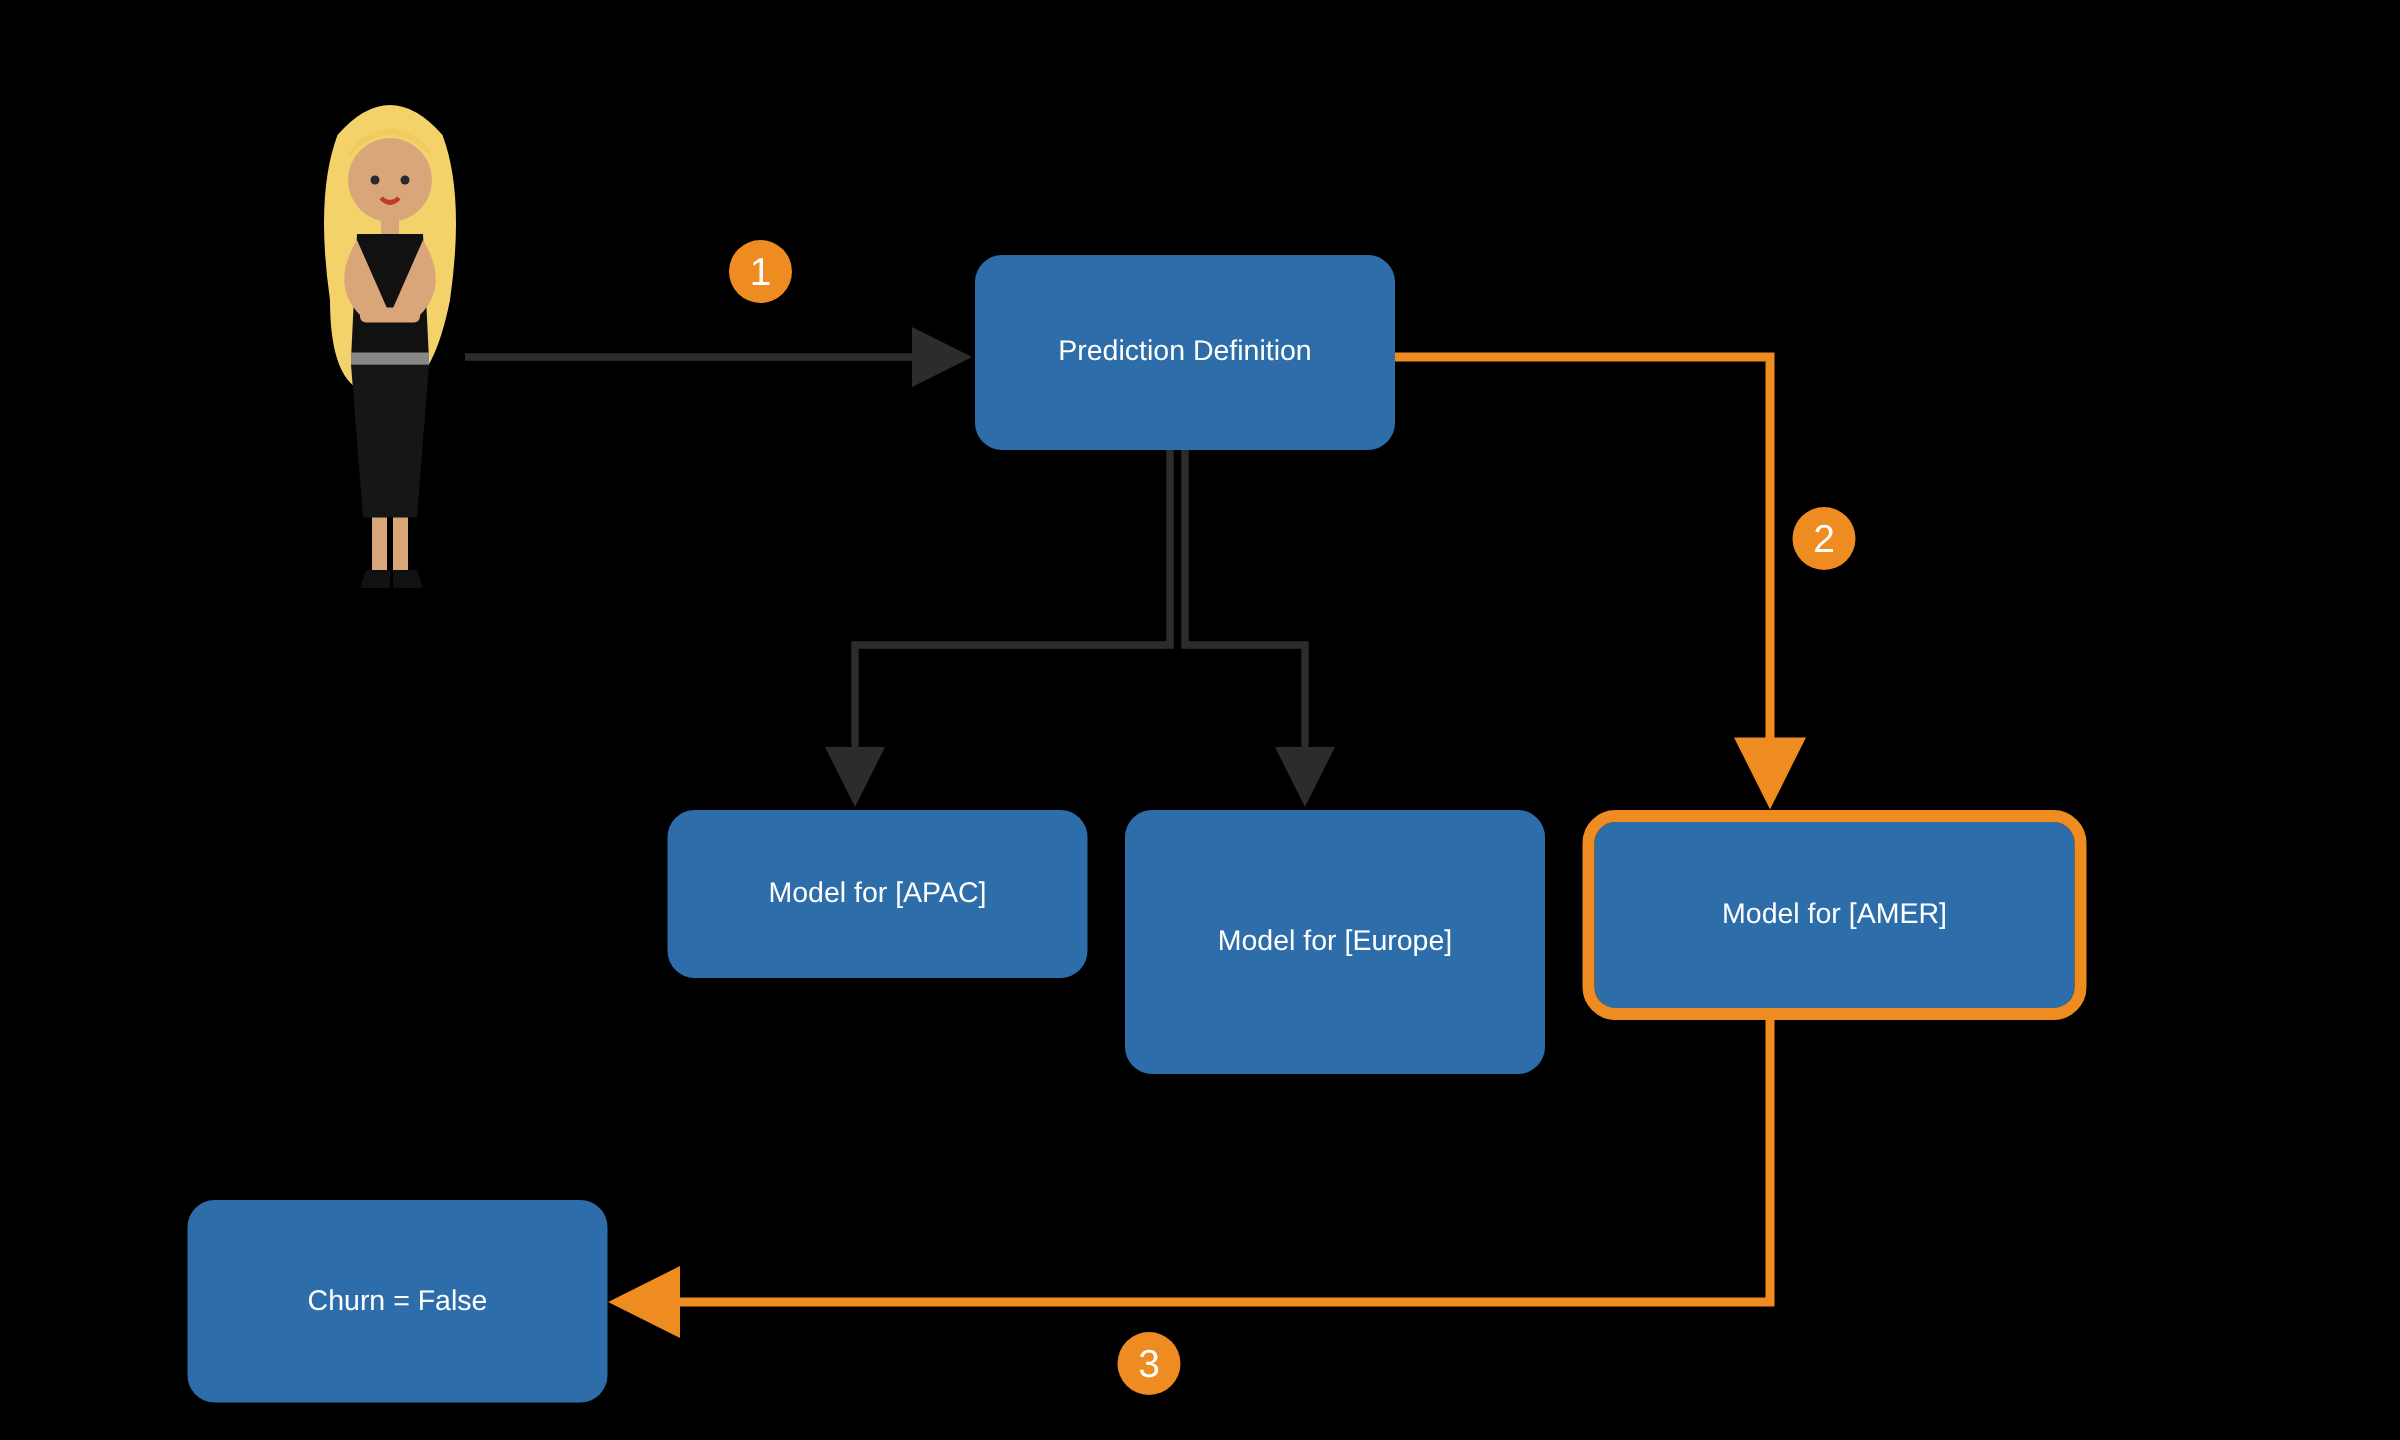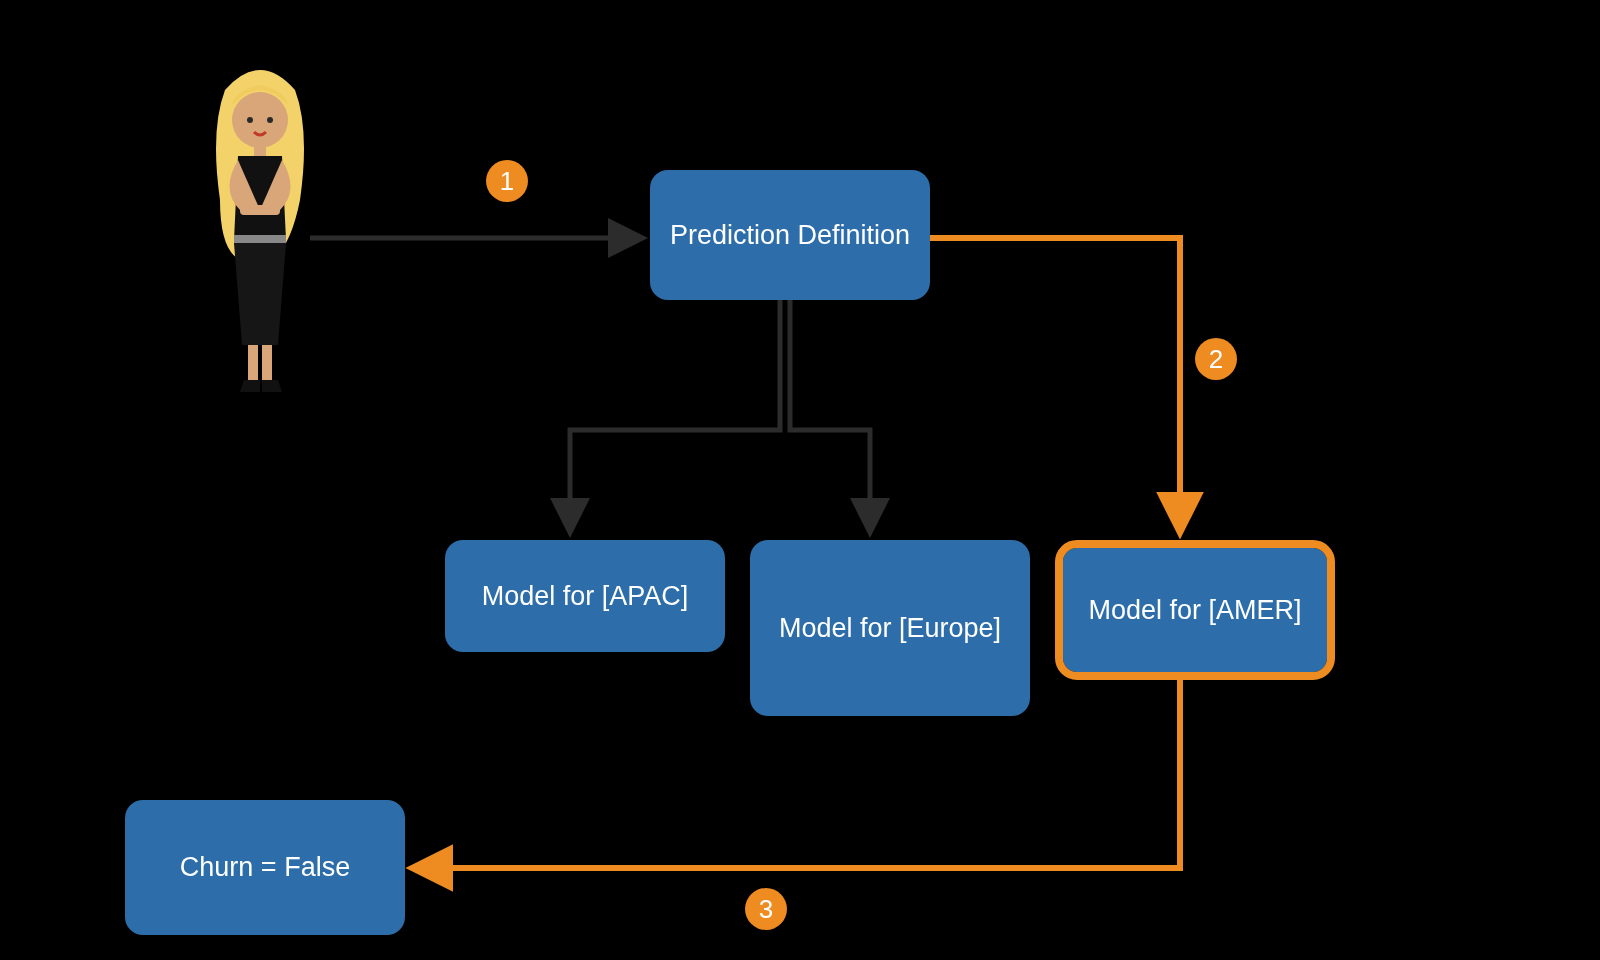--- a/index.html
+++ b/index.html
@@ -13,21 +13,21 @@
     overflow: hidden;
   }
   .box {
     position: absolute;
     background: #2d6eaa;
     color: #ffffff;
     border-radius: 18px;
     display: flex;
     align-items: center;
     justify-content: center;
-    font-size: 27px;
+    font-size: 19px;
     font-weight: 400;
     text-align: center;
     box-sizing: border-box;
   }
   .highlighted {
     border: 8px solid #ee8b21;
     background-clip: padding-box;
   }
   .badge {
     position: absolute;
@@ -117,21 +117,21 @@
 </div>
 
 <div class="box" style="left:445px; top:540px; width:280px; height:112px;">
   <span>Model for [APAC]</span>
 </div>
 
 <div class="box" style="left:750px; top:540px; width:280px; height:176px;">
   <span>Model for [Europe]</span>
 </div>
 
-<div class="box highlighted" style="left:1055px; top:540px; width:280px; height:140px; border-radius:22px;">
+<div class="box highlighted" style="left:1055px; top:540px; width:336px; height:140px; border-radius:22px;">
   <span>Model for [AMER]</span>
 </div>
 
 <div class="box" style="left:125px; top:800px; width:280px; height:135px;text-align:right;">
   <span>Churn = False</span>
 </div>
 
 <div class="badge" style="left:486px; top:160px;">
   <span>1</span>
 </div>

